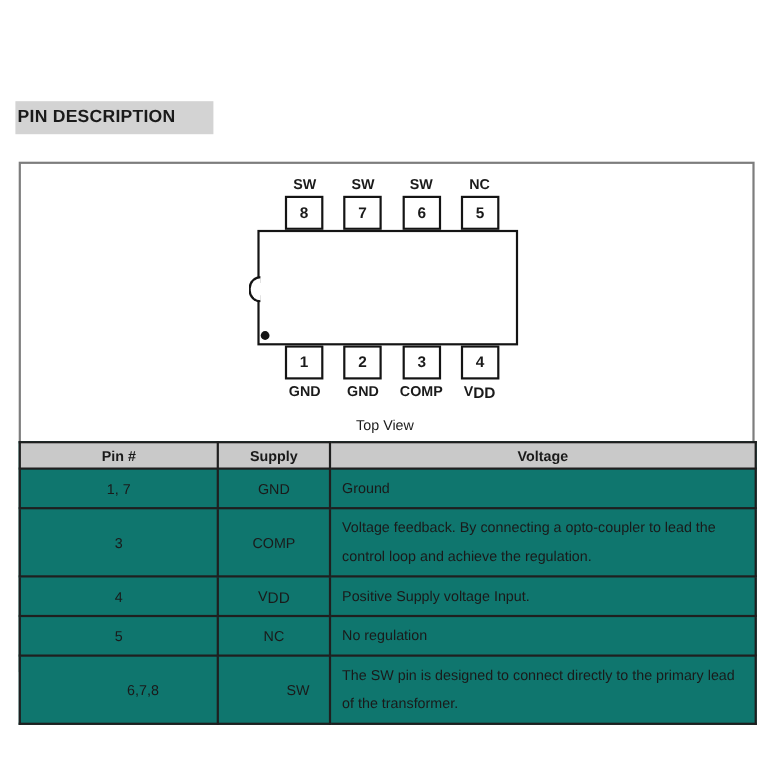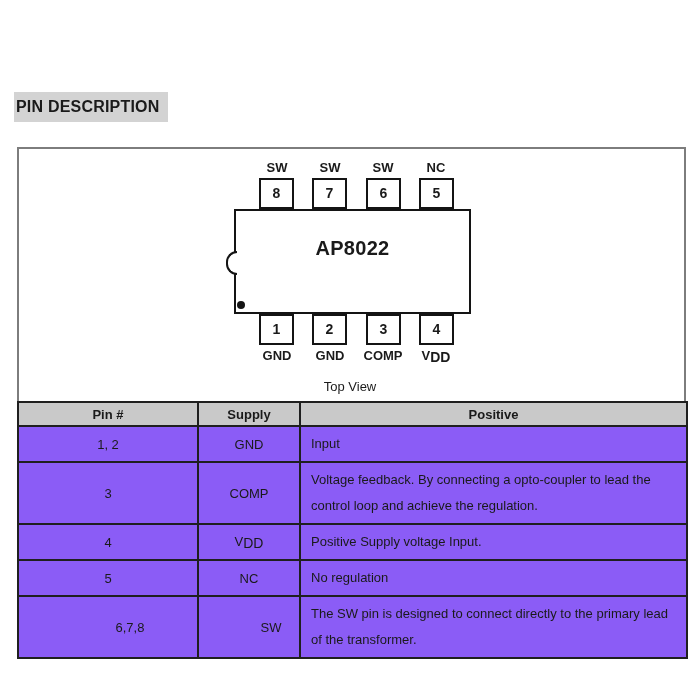--- a/index.html
+++ b/index.html
@@ -3,21 +3,21 @@
 <meta charset="utf-8">
 <style>
   html,body { margin:0; padding:0; background:#fff; }
   .page {
     position:relative; width:700px; height:700px; background:#ffffff;
     font-family:"Liberation Sans","DejaVu Sans",sans-serif; color:#1a1a1a;
     overflow:hidden;
   }
   
   .sec-title {
-    position:absolute; left:14px; top:92px; width:154px; height:30px;
+    position:absolute; left:14px; top:92px; width:180px; height:30px;
     background:#d3d3d3; line-height:30px; padding-left:2px; box-sizing:border-box;
     font-size:16px; font-weight:bold; letter-spacing:0.2px; white-space:nowrap;
   }
   
   .figure-box {
     position:absolute; left:17px; top:147px; width:669px; height:464px;
     border:2px solid #7d7d7d; box-sizing:border-box; background:#ffffff;
   }
   
   .pin-label-top { position:absolute; top:160px; width:50px; text-align:center;
@@ -46,21 +46,21 @@
     position:absolute; left:237px; top:301px; width:8px; height:8px;
     border-radius:50%; background:#141414;
   }
   .caption {
     position:absolute; left:0; top:379px; width:700px; text-align:center; font-size:13px;
   }
   .sub { font-size:14px; font-weight:inherit; vertical-align:-2px; }
   
   table.pin-table {
     position:absolute; left:17px; top:401px; width:669px;
-    border-collapse:collapse; table-layout:fixed; background:#8b5cf6;
+    border-collapse:collapse; table-layout:fixed; background:#0f766e;
     font-size:13px;
   }
   .pin-table col.c1 { width:180px; }
   .pin-table col.c2 { width:102px; }
   .pin-table col.c3 { width:387px; }
   .pin-table th, .pin-table td {
     border:2px solid #1f1f1f; padding:0; vertical-align:middle;
   }
   .pin-table th {
     background:#c9c9c9; height:22px; font-size:13px; font-weight:bold; text-align:center;
@@ -86,21 +86,20 @@
   <div class="pin-label-top" style="left:305px;">SW</div>
   <div class="pin-label-top" style="left:358px;">SW</div>
   <div class="pin-label-top" style="left:411px;">NC</div>
 
   <div class="pin-box top" style="left:259px;">8</div>
   <div class="pin-box top" style="left:312px;">7</div>
   <div class="pin-box top" style="left:366px;">6</div>
   <div class="pin-box top" style="left:419px;">5</div>
 
   <div class="chip-body">
-    <div class="chip-name">AP8022</div>
   </div>
   <div class="chip-notch"></div>
   <div class="pin1-dot"></div>
 
   <div class="pin-box bot" style="left:259px;">1</div>
   <div class="pin-box bot" style="left:312px;">2</div>
   <div class="pin-box bot" style="left:366px;">3</div>
   <div class="pin-box bot" style="left:419px;">4</div>
 
   <div class="pin-label-bot" style="left:249px;">GND</div>
@@ -113,26 +112,26 @@
   <table class="pin-table">
     <colgroup>
         <col class="c1">
         <col class="c2">
         <col class="c3">
       </colgroup>
     <tbody>
         <tr>
       <th>Pin #</th>
       <th>Supply</th>
-      <th>Positive</th>
+      <th>Voltage</th>
     </tr>
     <tr class="r1">
-      <td>1, 2</td>
+      <td>1, 7</td>
       <td>GND</td>
-      <td class="fn">Input</td>
+      <td class="fn">Ground</td>
     </tr>
     <tr class="r2">
       <td>3</td>
       <td>COMP</td>
       <td class="fn">Voltage feedback. By connecting a opto-coupler to lead the control loop and achieve the regulation.</td>
     </tr>
     <tr class="r3">
       <td>4</td>
       <td><span>V</span><span class="sub">DD</span></td>
       <td class="fn">Positive Supply voltage Input.</td>

